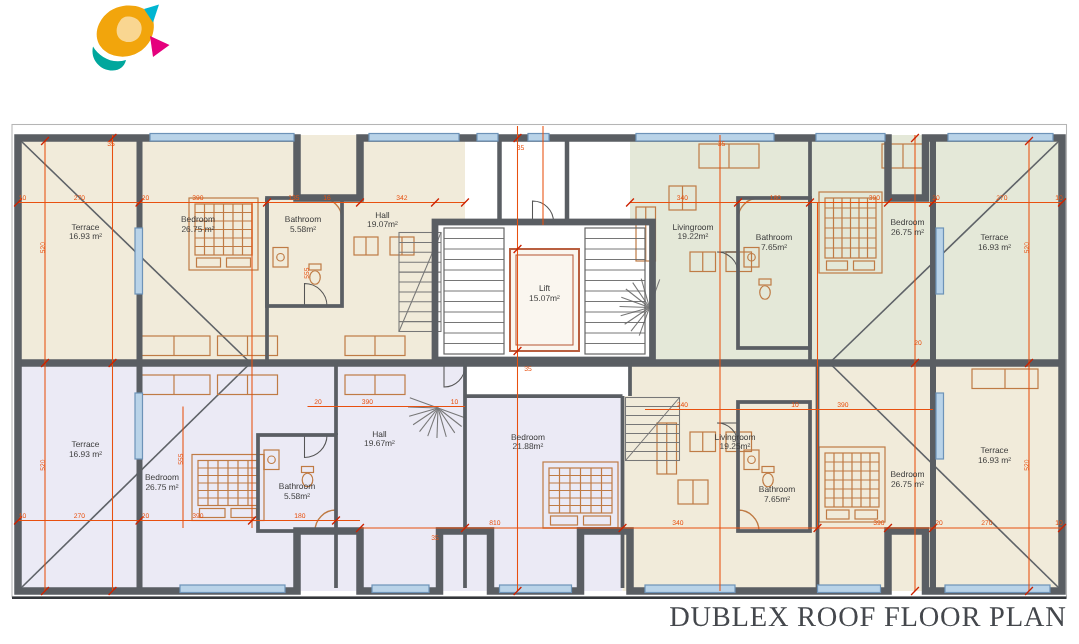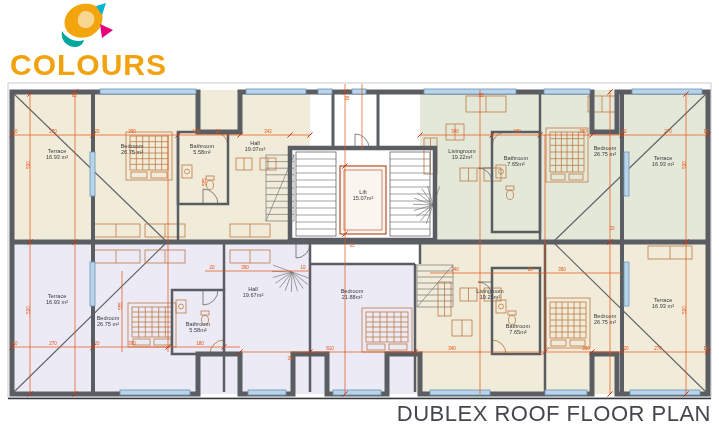--- a/index.html
+++ b/index.html
@@ -11,36 +11,36 @@
   .logo-icon{display:block;margin-left:42px;}
   .logo-title{
     font-size:30px;font-weight:700;color:#f2a20d;letter-spacing:1px;
     line-height:1;margin-top:-2px;
   }
   .logo-sub{
     font-size:11px;color:#3c3c3c;letter-spacing:3.5px;margin-left:40px;margin-top:2px;
   }
   .plan-svg{position:absolute;left:0;top:0;}
   .plan-title{
-    position:absolute;right:8px;top:401px;font-size:22px;color:#44474c;
+    position:absolute;right:8px;top:401px;font-size:19px;color:#44474c;
     letter-spacing:0.5px;
+    font-family:Liberation Serif, serif;
   }
 </style>
 </head>
 <body>
 
 <div class="logo">
   <svg class="logo-icon" width="62" height="50" viewBox="0 0 62 50">
     <path d="M30,2 C45,0 53,9 50,20 C47,32 35,38 24,35 C14,32 10,23 14,14 C18,6 24,3 30,2 Z" fill="#f2a50c"></path>
     <path d="M33,9 C40,9 44,14 42,20 C40,26 33,28 28,24 C25,21 25,16 28,12 C29,10 31,9 33,9 Z" fill="#ffffff" opacity="0.55"></path>
     <path d="M10,29 C8,38 15,45 23,45 C28,45 31,42 32,38 C23,41 14,36 10,29 Z" fill="#00a79d"></path>
     <path d="M44,4 L54,1 L50,13 Z" fill="#00b5d1"></path>
     <path d="M48,22 L61,28 L50,36 Z" fill="#e5007d"></path>
   </svg>
-  <div class="logo-title">COLOURS</div>
 </div>
 
 <svg class="plan-svg" width="719" height="429" viewBox="0 0 719 429">
 
   <rect x="8" y="83" width="703" height="315" fill="none" stroke="#b5b5b5" stroke-width="0.7"></rect>
 
   <g>
     <rect x="12" y="90" width="298" height="152" fill="#f1ebda"></rect>
     <rect x="420" y="90" width="288" height="152" fill="#e4e8d8"></rect>
     <rect x="310" y="90" width="110" height="60" fill="#ffffff"></rect>

